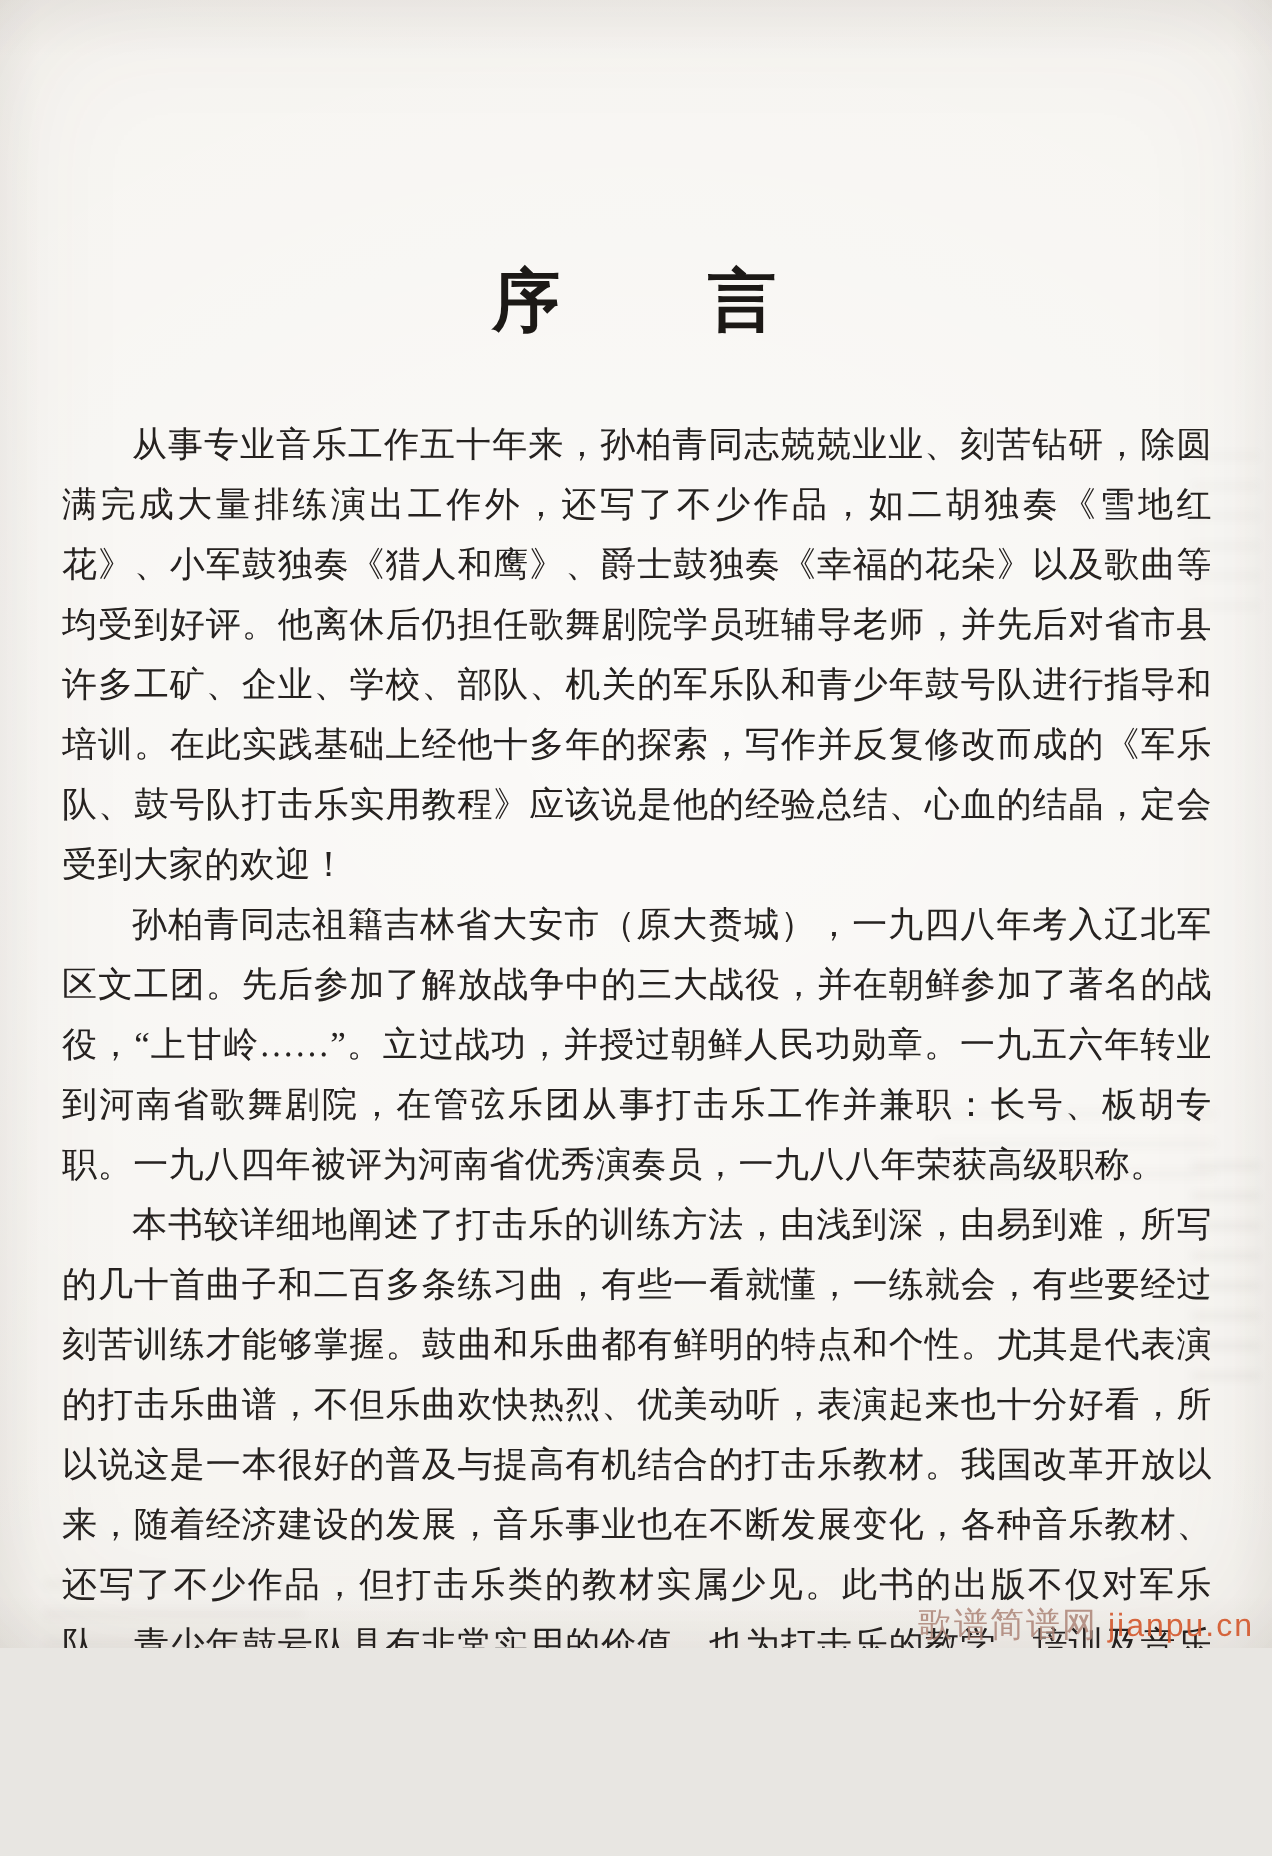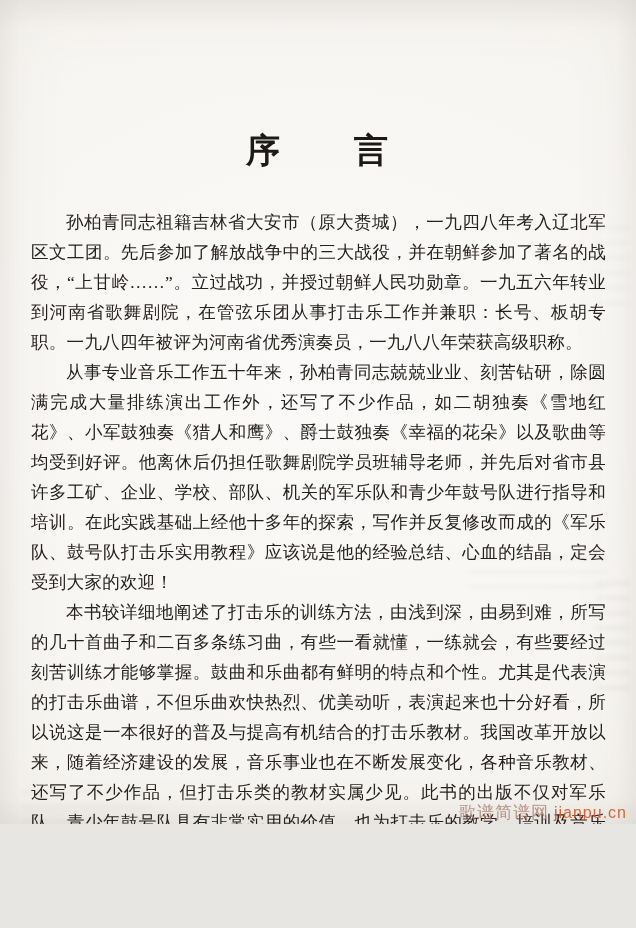--- a/index.html
+++ b/index.html
@@ -87,22 +87,22 @@
 
   <div class="smudge s1"></div>
   <div class="smudge s2"></div>
   <div class="smudge s3"></div>
   <div class="smudge s4"></div>
   <div class="smudge s5"></div>
 
   <h1 class="title">序　　言</h1>
 
   <div class="body-text">
+    <p>从事专业音乐工作五十年来，孙柏青同志兢兢业业、刻苦钻研，除圆满完成大量排练演出工作外，还写了不少作品，如二胡独奏《雪地红花》、小军鼓独奏《猎人和鹰》、爵士鼓独奏《幸福的花朵》以及歌曲等均受到好评。他离休后仍担任歌舞剧院学员班辅导老师，并先后对省市县许多工矿、企业、学校、部队、机关的军乐队和青少年鼓号队进行指导和培训。在此实践基础上经他十多年的探索，写作并反复修改而成的《军乐队、鼓号队打击乐实用教程》应该说是他的经验总结、心血的结晶，定会受到大家的欢迎！</p>
     <p>孙柏青同志祖籍吉林省大安市（原大赉城），一九四八年考入辽北军区文工团。先后参加了解放战争中的三大战役，并在朝鲜参加了著名的战役，“上甘岭……”。立过战功，并授过朝鲜人民功勋章。一九五六年转业到河南省歌舞剧院，在管弦乐团从事打击乐工作并兼职：长号、板胡专职。一九八四年被评为河南省优秀演奏员，一九八八年荣获高级职称。</p>
-    <p>从事专业音乐工作五十年来，孙柏青同志兢兢业业、刻苦钻研，除圆满完成大量排练演出工作外，还写了不少作品，如二胡独奏《雪地红花》、小军鼓独奏《猎人和鹰》、爵士鼓独奏《幸福的花朵》以及歌曲等均受到好评。他离休后仍担任歌舞剧院学员班辅导老师，并先后对省市县许多工矿、企业、学校、部队、机关的军乐队和青少年鼓号队进行指导和培训。在此实践基础上经他十多年的探索，写作并反复修改而成的《军乐队、鼓号队打击乐实用教程》应该说是他的经验总结、心血的结晶，定会受到大家的欢迎！</p>
     <p>本书较详细地阐述了打击乐的训练方法，由浅到深，由易到难，所写的几十首曲子和二百多条练习曲，有些一看就懂，一练就会，有些要经过刻苦训练才能够掌握。鼓曲和乐曲都有鲜明的特点和个性。尤其是代表演的打击乐曲谱，不但乐曲欢快热烈、优美动听，表演起来也十分好看，所以说这是一本很好的普及与提高有机结合的打击乐教材。我国改革开放以来，随着经济建设的发展，音乐事业也在不断发展变化，各种音乐教材、还写了不少作品，但打击乐类的教材实属少见。此书的出版不仅对军乐队、青少年鼓号队具有非常实用的价值，也为打击乐的教学、培训及音乐事业的发展填补了一项空白，为音乐的百花园里增添了一朵光彩的小花。</p>
   </div>
 
   <div class="signature">
     <span class="sig-role">河南省音乐家协会主席</span><span class="sig-name">吴　歌</span>
   </div>
 
   <div class="watermark">
     <span class="wm-name">歌谱简谱网</span><span class="wm-url">jianpu.cn</span>
   </div>

